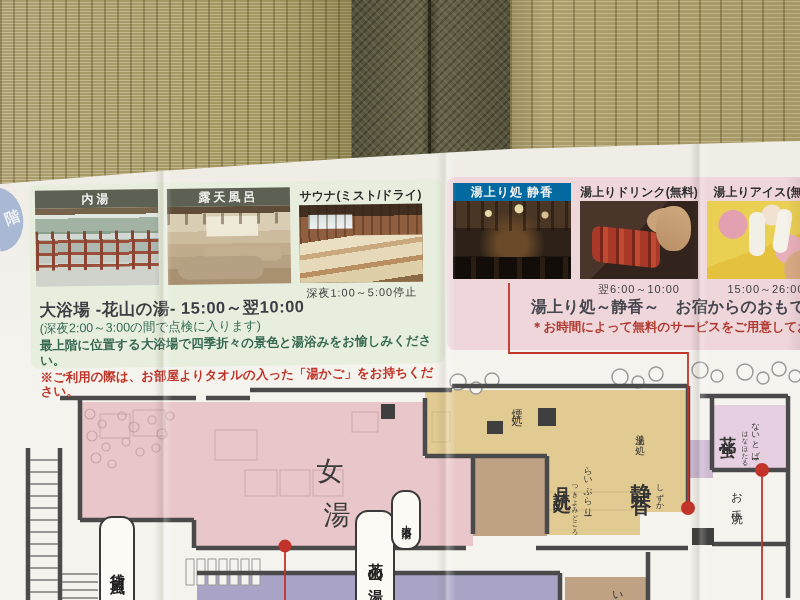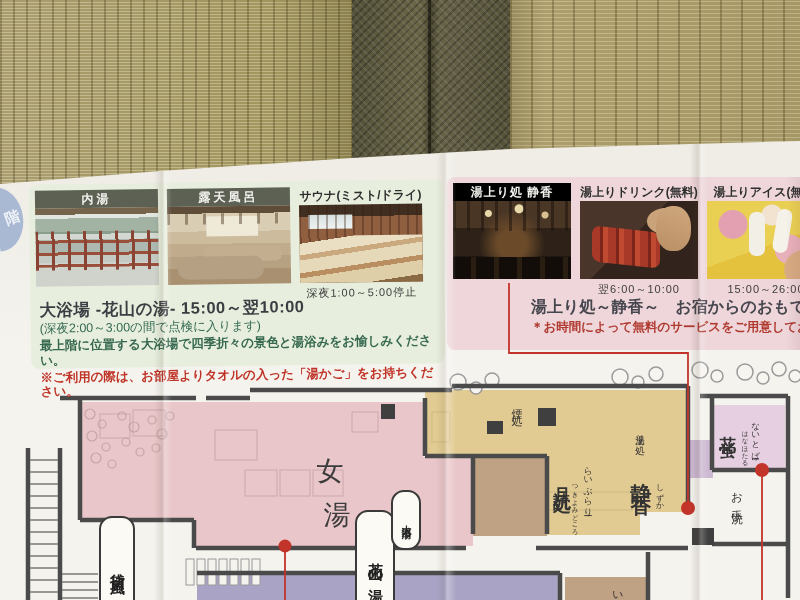--- a/index.html
+++ b/index.html
@@ -46,21 +46,21 @@
   .panel.green{left:30px;top:182px;width:414px;height:184px;background:#e7eedd;border-radius:8px;transform:rotate(-0.8deg);}
   .panel.pink{left:447px;top:177px;width:365px;height:173px;background:#eed6da;border-radius:8px 0 0 8px;}
   .panel.pink::after{content:"";position:absolute;right:0;top:0;bottom:0;width:26px;
     background:linear-gradient(90deg,rgba(0,0,0,0),rgba(120,70,80,.18));}
   .cards{position:absolute;left:6px;top:6px;display:flex;gap:9px;}
   .card{width:123px;}
   .panel.pink .card{width:118px;}
   .card-bar{height:18px;display:flex;align-items:center;justify-content:center;color:#f4f4f0;
     font-size:12px;font-weight:bold;letter-spacing:3px;}
   .bar-green{background:#5d6154;}
-  .bar-red{background:#000000;letter-spacing:1px;}
+  .bar-red{background:#0369a1;letter-spacing:1px;}
   .card-title{height:18px;display:flex;align-items:center;justify-content:center;color:#2e2e2e;
     font-size:12px;font-weight:bold;letter-spacing:0;}
   .card-caption{margin-top:3px;text-align:center;font-size:11px;color:#3d3d3d;letter-spacing:1px;}
   .photo{position:relative;height:78px;overflow:hidden;}
 
   
   .ph-naiyu{background:linear-gradient(180deg,#75634b 0 8%,#e2e6e1 8% 13%,#a2b2a3 13% 30%,#8a9e8d 30% 33%,#d3d8d2 33% 40%,#adb8b1 40% 58%,#c4cac3 58% 70%,#cfd3cc 70%);}
   .ph-naiyu::before{content:"";position:absolute;left:0;right:0;top:34%;height:42%;
     background:repeating-linear-gradient(0deg,#9a4f3a 0 3px,rgba(0,0,0,0) 3px 12px);}
   .ph-naiyu::after{content:"";position:absolute;left:0;right:0;top:30%;height:50%;

